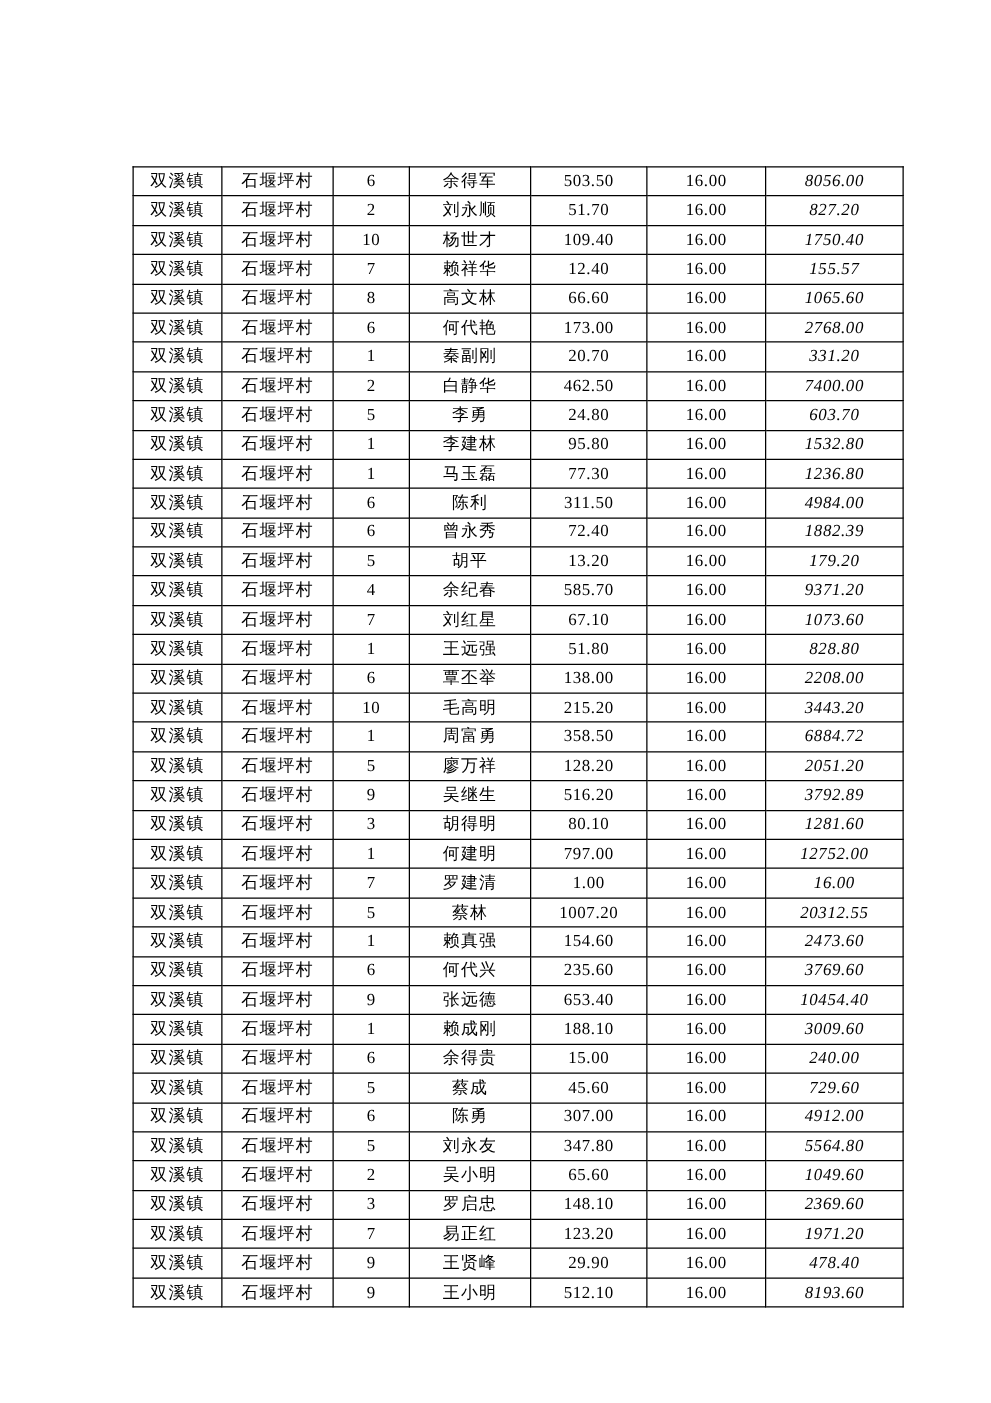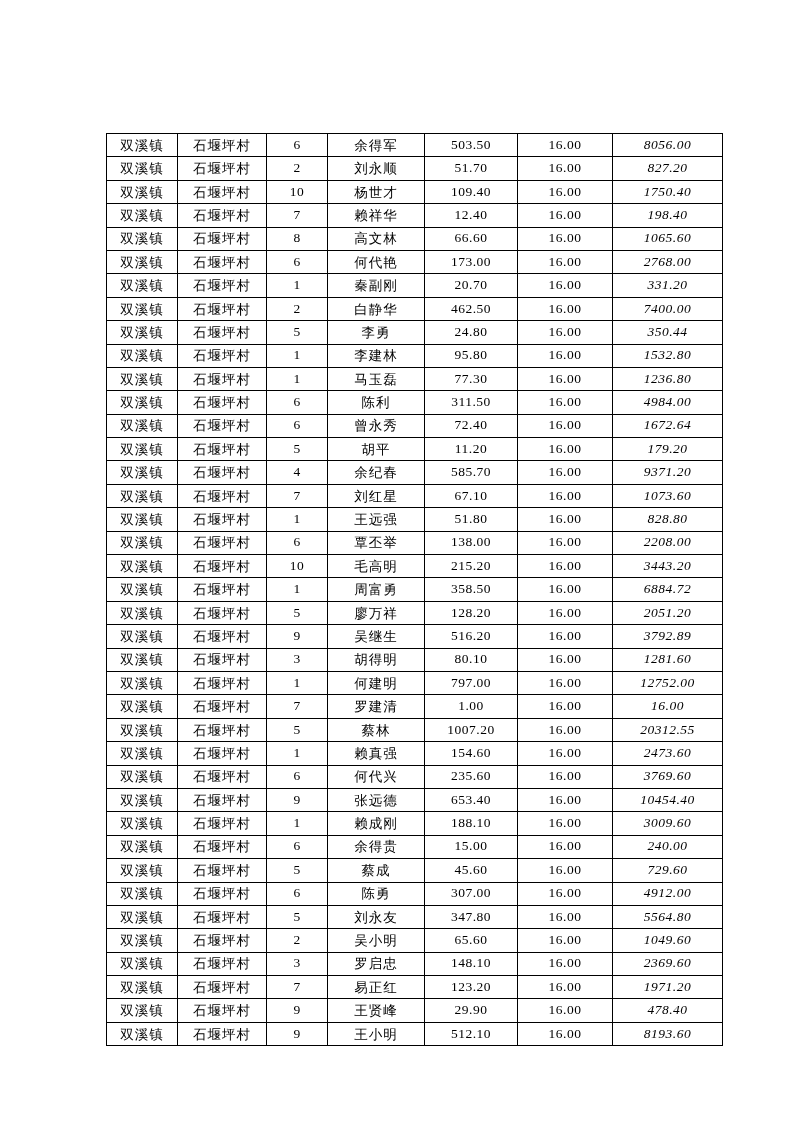--- a/index.html
+++ b/index.html
@@ -97,21 +97,21 @@
             <td class="c-rate num">16.00</td>
             <td class="c-amount num">1750.40</td>
           </tr>
           <tr>
             <td class="c-town cjk">双溪镇</td>
             <td class="c-village cjk">石堰坪村</td>
             <td class="c-group num">7</td>
             <td class="c-name cjk">赖祥华</td>
             <td class="c-area num">12.40</td>
             <td class="c-rate num">16.00</td>
-            <td class="c-amount num">198.40</td>
+            <td class="c-amount num">155.57</td>
           </tr>
           <tr>
             <td class="c-town cjk">双溪镇</td>
             <td class="c-village cjk">石堰坪村</td>
             <td class="c-group num">8</td>
             <td class="c-name cjk">高文林</td>
             <td class="c-area num">66.60</td>
             <td class="c-rate num">16.00</td>
             <td class="c-amount num">1065.60</td>
           </tr>
@@ -142,21 +142,21 @@
             <td class="c-rate num">16.00</td>
             <td class="c-amount num">7400.00</td>
           </tr>
           <tr>
             <td class="c-town cjk">双溪镇</td>
             <td class="c-village cjk">石堰坪村</td>
             <td class="c-group num">5</td>
             <td class="c-name cjk">李勇</td>
             <td class="c-area num">24.80</td>
             <td class="c-rate num">16.00</td>
-            <td class="c-amount num">350.44</td>
+            <td class="c-amount num">603.70</td>
           </tr>
           <tr>
             <td class="c-town cjk">双溪镇</td>
             <td class="c-village cjk">石堰坪村</td>
             <td class="c-group num">1</td>
             <td class="c-name cjk">李建林</td>
             <td class="c-area num">95.80</td>
             <td class="c-rate num">16.00</td>
             <td class="c-amount num">1532.80</td>
           </tr>
@@ -178,28 +178,28 @@
             <td class="c-rate num">16.00</td>
             <td class="c-amount num">4984.00</td>
           </tr>
           <tr>
             <td class="c-town cjk">双溪镇</td>
             <td class="c-village cjk">石堰坪村</td>
             <td class="c-group num">6</td>
             <td class="c-name cjk">曾永秀</td>
             <td class="c-area num">72.40</td>
             <td class="c-rate num">16.00</td>
-            <td class="c-amount num">1672.64</td>
+            <td class="c-amount num">1882.39</td>
           </tr>
           <tr>
             <td class="c-town cjk">双溪镇</td>
             <td class="c-village cjk">石堰坪村</td>
             <td class="c-group num">5</td>
             <td class="c-name cjk">胡平</td>
-            <td class="c-area num">11.20</td>
+            <td class="c-area num">13.20</td>
             <td class="c-rate num">16.00</td>
             <td class="c-amount num">179.20</td>
           </tr>
           <tr>
             <td class="c-town cjk">双溪镇</td>
             <td class="c-village cjk">石堰坪村</td>
             <td class="c-group num">4</td>
             <td class="c-name cjk">余纪春</td>
             <td class="c-area num">585.70</td>
             <td class="c-rate num">16.00</td>

